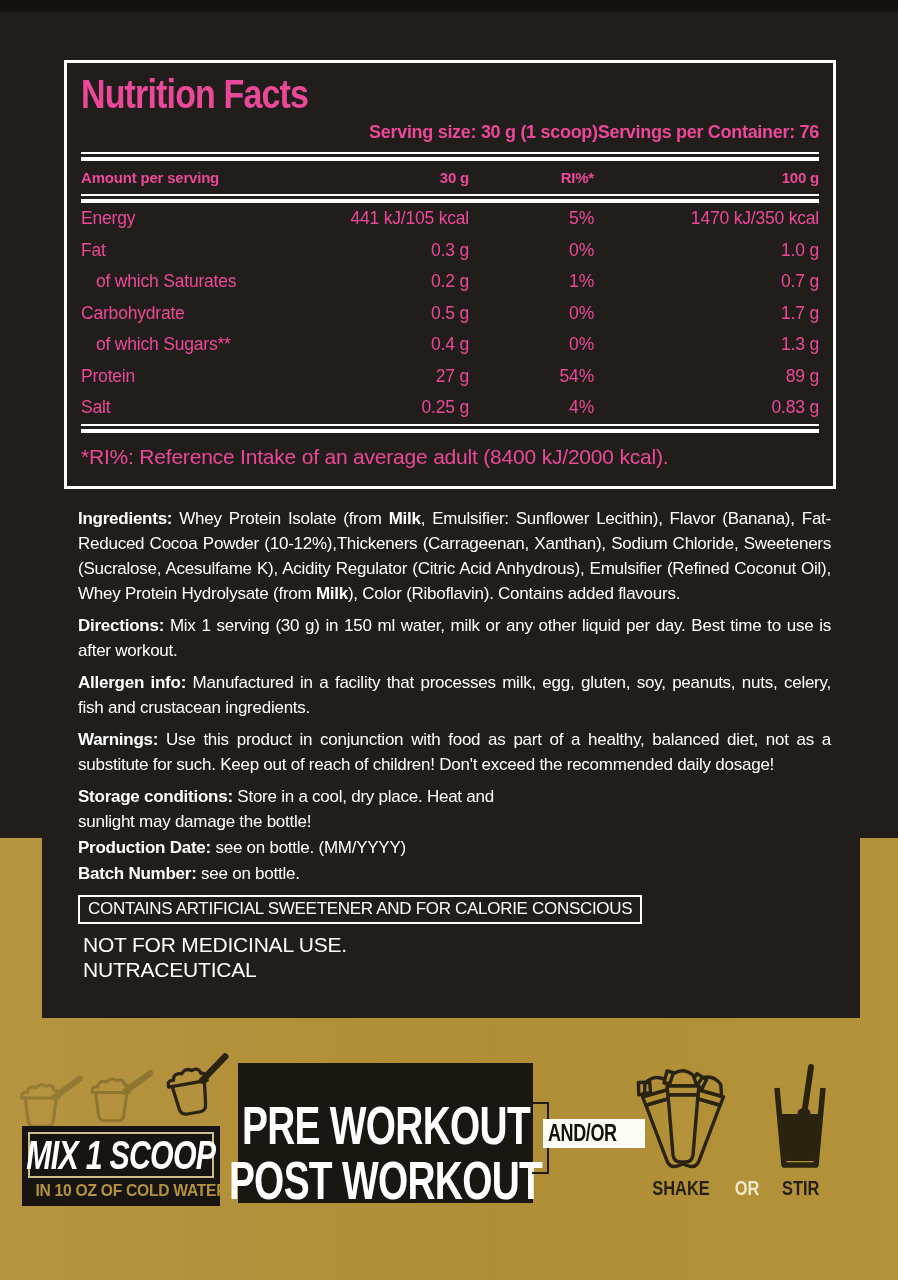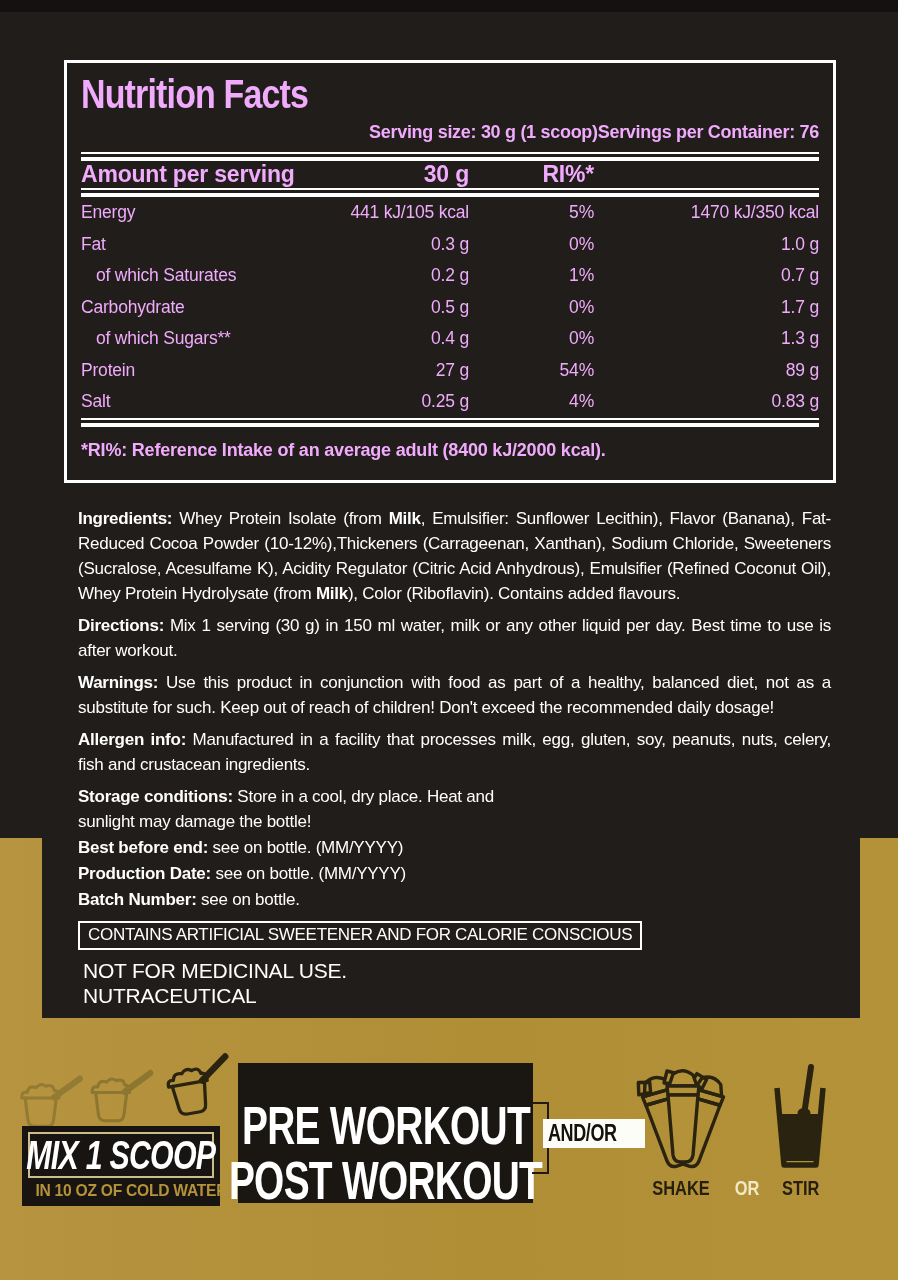--- a/index.html
+++ b/index.html
@@ -15,32 +15,32 @@
   body{font-family:"Liberation Sans","DejaVu Sans",sans-serif;}
   .stage{position:relative;width:898px;height:1280px;overflow:hidden;background:var(--black);margin:0 auto;}
 
   
   .bg-top-strip{position:absolute;left:0;top:0;width:898px;height:12px;background:#141110;}
   .bg-upper{position:absolute;left:0;top:12px;width:898px;height:826px;background:var(--black);}
   .bg-gold{position:absolute;left:0;top:838px;width:898px;height:442px;background:linear-gradient(90deg,#b69440,#b08e36 55%,#b49239);}
   .bg-inset{position:absolute;left:42px;top:838px;width:818px;height:180px;background:var(--black);}
 
   
-  .nutri-panel{position:absolute;left:64px;top:60px;width:772px;border:3px solid #fff;padding:8px 14px 10px;color:#f0abfc;}
+  .nutri-panel{position:absolute;left:64px;top:60px;width:772px;border:3px solid #fff;padding:8px 14px 10px;color:#ec4899;}
   .np-title{font-size:40px;font-weight:bold;letter-spacing:-1px;transform:scaleX(.85);transform-origin:left center;white-space:nowrap;line-height:46px;}
   .serving-row{display:flex;justify-content:flex-end;font-weight:bold;font-size:18px;margin:5px 0 9px;letter-spacing:-.3px;}
   .rule{height:9px;border-top:2px solid #fff;border-bottom:4px solid #fff;}
   .ngrid{display:grid;grid-template-columns:1fr 165px 125px 225px;align-items:center;letter-spacing:-.2px;}
-  .nhead{font-weight:bold;font-size:23px;height:27px;}
+  .nhead{font-weight:bold;font-size:15px;height:33px;}
   .ngrid .c2,.ngrid .c3,.ngrid .c4{text-align:right;}
   .nrow{display:grid;grid-template-columns:1fr 165px 125px 225px;align-items:center;height:31.5px;font-size:17.5px;letter-spacing:-.2px;}
   .nrow .c-val{text-align:right;}
   .nrow.indent .c-label{padding-left:15px;}
   .footnotes{padding:8px 0 4px;}
-  .footnotes p{font-size:18px;line-height:31px;letter-spacing:-.2px;font-weight:bold;}
+  .footnotes p{font-size:21px;line-height:31px;letter-spacing:-.2px;}
 
   
   .text-col{position:absolute;left:78px;top:506px;width:753px;color:#fff;}
   .sec{font-size:17px;line-height:25px;letter-spacing:-.25px;text-align:justify;white-space:pre-line;margin:0 0 7px;}
   .sec.tight{margin:0 0 1px;text-align:left;}
   .sec .b{font-weight:bold;}
   .notices{margin-top:9px;}
   .notice-box{display:inline-block;border:2px solid #fff;padding:2px 8px 3px;font-size:17px;letter-spacing:-.3px;white-space:nowrap;}
   .notice-line{font-size:21px;line-height:25px;letter-spacing:-.2px;padding-left:5px;}
   .notice-line.first{margin-top:8px;}
@@ -76,20 +76,21 @@
     <div class="np-title">Nutrition Facts</div>
     <div class="serving-row">
       <span>Serving size: 30 g (1 scoop)</span>
       <span>Servings per Container: 76</span>
     </div>
     <div class="rule"></div>
     <div class="ngrid nhead">
       <span class="c1">Amount per serving</span>
       <span class="c2">30 g</span>
       <span class="c3">RI%*</span>
+      <span class="c4">100 g</span>
     </div>
     <div class="rule"></div>
     <div>
         <div class="nrow">
           <span class="c-label">Energy</span>
           <span class="c-val">441 kJ/105 kcal</span>
           <span class="c-val">5%</span>
           <span class="c-val">1470 kJ/350 kcal</span>
         </div>
         <div class="nrow">
@@ -132,25 +133,24 @@
     <div class="rule"></div>
     <div class="footnotes">
       <p>*RI%: Reference Intake of an average adult (8400 kJ/2000 kcal).</p>
     </div>
   </div>
 
   <div class="text-col">
     <div>
         <p class="sec"><span class="b">Ingredients:</span><span> Whey Protein Isolate (from </span><span class="b">Milk</span><span>, Emulsifier: Sunflower Lecithin), Flavor (Banana), Fat-Reduced Cocoa Powder (10-12%),Thickeners (Carrageenan, Xanthan), Sodium Chloride, Sweeteners (Sucralose, Acesulfame K), Acidity Regulator (Citric Acid Anhydrous), Emulsifier (Refined Coconut Oil), Whey Protein Hydrolysate (from </span><span class="b">Milk</span><span>), Color (Riboflavin). Contains added flavours.</span></p>
         <p class="sec"><span class="b">Directions:</span><span> Mix 1 serving (30 g) in 150 ml water, milk or any other liquid per day. Best time to use is after workout.</span></p>
+        <p class="sec"><span class="b">Allergen info:</span><span> Manufactured in a facility that processes milk, egg, gluten, soy, peanuts, nuts, celery, fish and crustacean ingredients.</span></p>
         <p class="sec"><span class="b">Warnings:</span><span> Use this product in conjunction with food as part of a healthy, balanced diet, not as a substitute for such. Keep out of reach of children! Don't exceed the recommended daily dosage!</span></p>
-        <p class="sec"><span class="b">Allergen info:</span><span> Manufactured in a facility that processes milk, egg, gluten, soy, peanuts, nuts, celery, fish and crustacean ingredients.</span></p>
         <p class="sec tight"><span class="b">Storage conditions:</span><span> Store in a cool, dry place. Heat and
 sunlight may damage the bottle!</span></p>
-        <p class="sec tight"><span class="b">Best before end:</span><span> see on bottle. (MM/YYYY)</span></p>
         <p class="sec tight"><span class="b">Production Date:</span><span> see on bottle. (MM/YYYY)</span></p>
         <p class="sec tight"><span class="b">Batch Number:</span><span> see on bottle.</span></p>
       </div>
     <div class="notices">
       <div class="notice-box">CONTAINS ARTIFICIAL SWEETENER AND FOR CALORIE CONSCIOUS</div>
       <p class="notice-line first">NOT FOR MEDICINAL USE.</p>
       <p class="notice-line">NUTRACEUTICAL</p>
     </div>
   </div>
 

